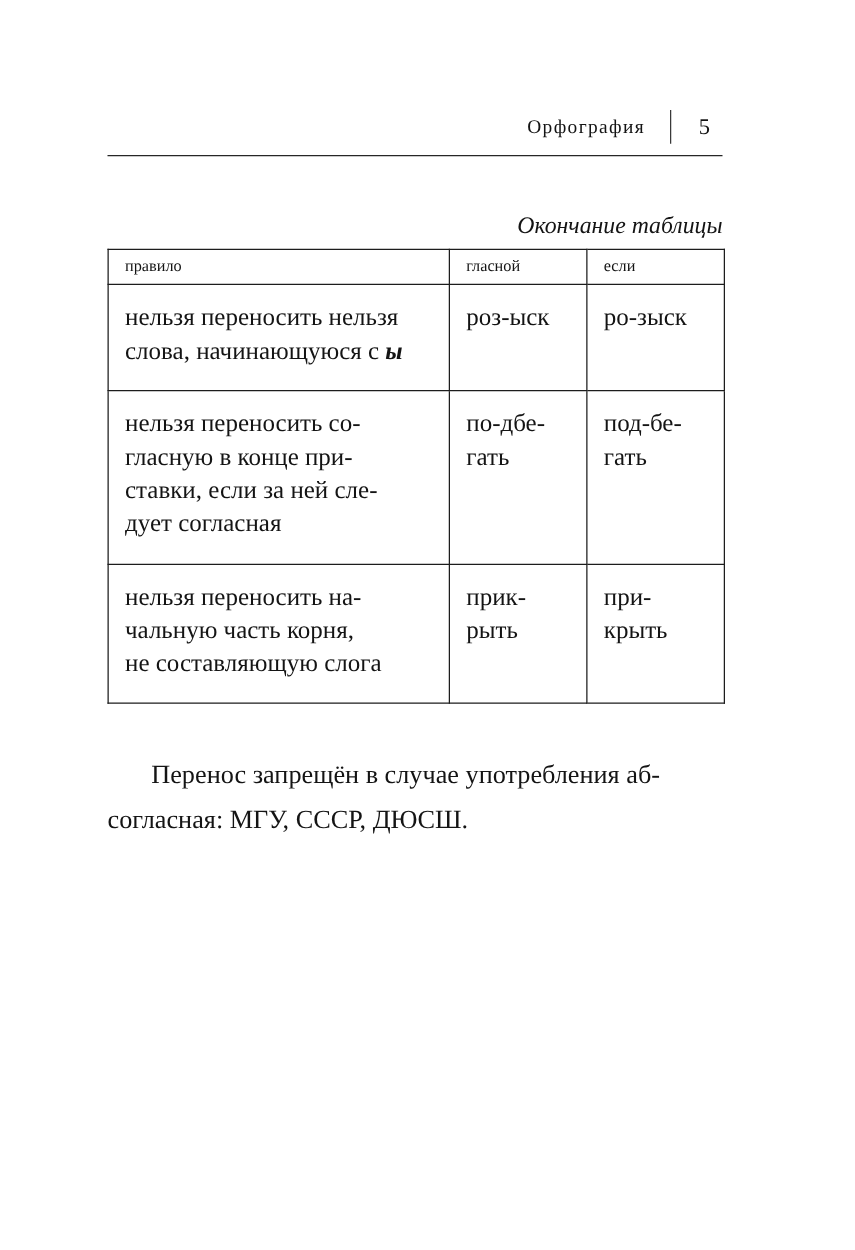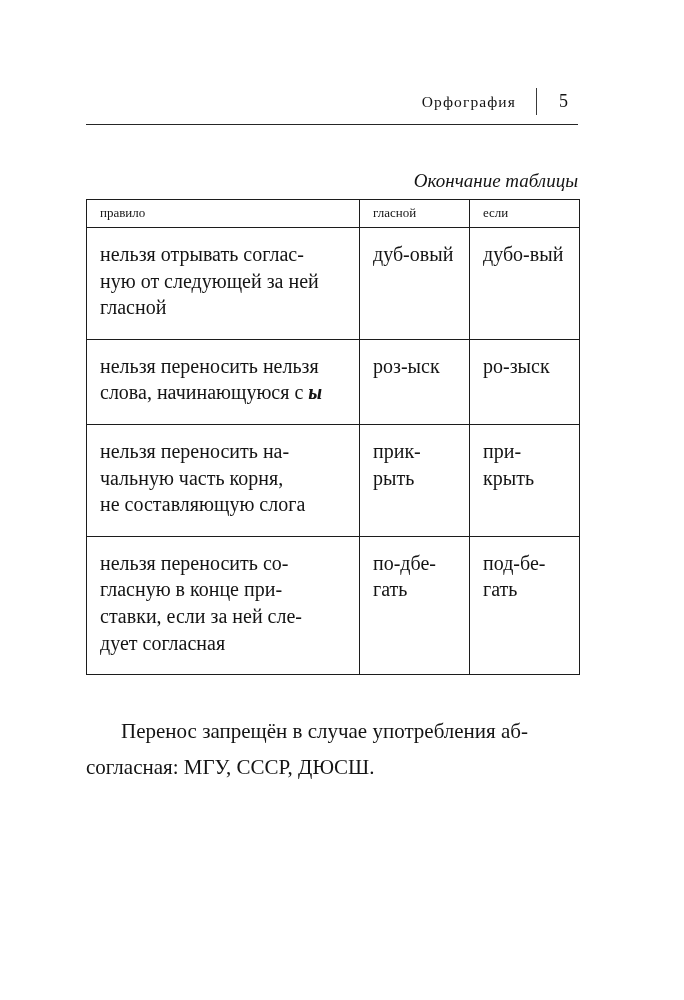--- a/index.html
+++ b/index.html
@@ -109,51 +109,44 @@
       </colgroup>
       <thead>
         <tr>
           <th>правило</th>
           <th>гласной</th>
           <th>если</th>
         </tr>
       </thead>
       <tbody>
         <tr>
-          <td>нельзя отрывать соглас-
-ную от следующей за ней
-гласной</td>
-          <td>дуб-овый</td>
-          <td>дубо-вый</td>
-        </tr>
-        <tr>
           <td><span>нельзя переносить нельзя
 слова, начинающуюся с </span><b class="bi">ы</b></td>
           <td>роз-ыск</td>
           <td>ро-зыск</td>
-        </tr>
-        <tr>
-          <td>нельзя переносить на-
-чальную часть корня,
-не составляющую слога</td>
-          <td>прик-
-рыть</td>
-          <td>при-
-крыть</td>
         </tr>
         <tr>
           <td>нельзя переносить со-
 гласную в конце при-
 ставки, если за ней сле-
 дует согласная</td>
           <td>по-дбе-
 гать</td>
           <td>под-бе-
 гать</td>
         </tr>
+        <tr>
+          <td>нельзя переносить на-
+чальную часть корня,
+не составляющую слога</td>
+          <td>прик-
+рыть</td>
+          <td>при-
+крыть</td>
+        </tr>
       </tbody>
     </table>
 
     <p class="body-para">Перенос запрещён в случае употребления аб-
 согласная: МГУ, СССР, ДЮСШ.</p>
 
   </div>
 </div>
 
 </body></html>

